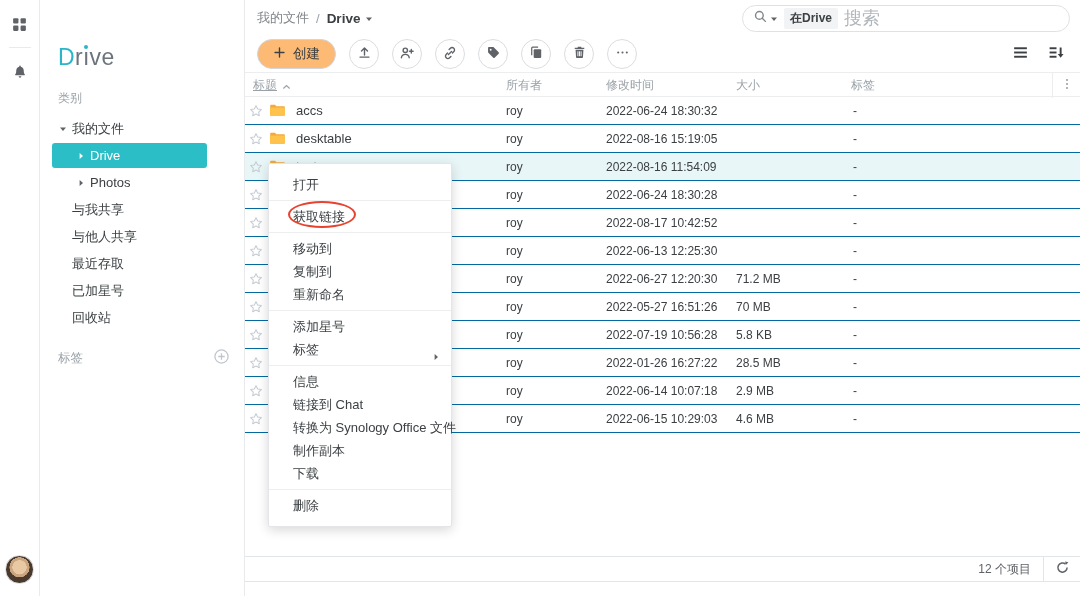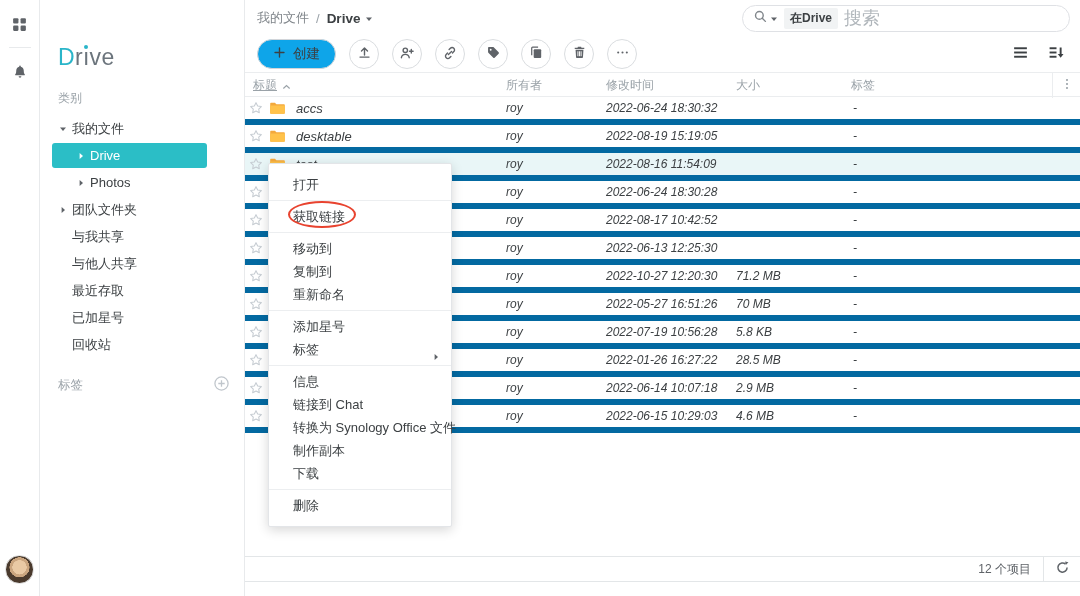--- a/index.html
+++ b/index.html
@@ -42,33 +42,33 @@
   .bc-root { color:#80868b; }
   .bc-sep { color:#9aa2a8; }
   .bc-current { color:#3c4043; font-weight:700; font-size:13.5px; cursor:pointer; display:flex; align-items:center; gap:5px; }
   .search-box { margin-left:auto; width:328px; height:27px; border:1px solid #dfe1e5; border-radius:15px; display:flex; align-items:center; padding:0 12px 0 10px; gap:6px; background:#fff; }
   .search-scope-btn { display:flex; align-items:center; gap:2px; cursor:pointer; }
   .search-chip { background:#f1f3f4; border-radius:2px; padding:2px 6px; font-size:12px; font-weight:700; color:#3c4043; white-space:nowrap; cursor:pointer; }
   .search-input { border:none; outline:none; flex:1; font-size:18px; font-family:inherit; color:#3c4043; background:transparent; min-width:0; }
   .search-input::placeholder { color:#b0b6bb; }
 
   .toolbar { height:36px; flex:0 0 36px; display:flex; align-items:center; gap:13px; padding:0 14px 0 12px; }
-  .create-btn { height:30px; border:1px solid #d2d5d9; border-radius:16px; display:inline-flex; align-items:center; gap:7px; padding:0 15px; font-size:13.5px; color:#3c4043; background:#0ea5e9; cursor:pointer; white-space:nowrap; }
+  .create-btn { height:30px; border:1px solid #d2d5d9; border-radius:16px; display:inline-flex; align-items:center; gap:7px; padding:0 15px; font-size:13.5px; color:#3c4043; background:#fdba74; cursor:pointer; white-space:nowrap; }
   .icon-btn { width:30px; height:30px; flex:0 0 30px; border:1px solid #dadde0; border-radius:50%; display:flex; align-items:center; justify-content:center; background:#fff; cursor:pointer; }
   .view-icons { margin-left:auto; display:flex; align-items:center; gap:16px; }
   .view-btn { width:20px; height:20px; display:flex; align-items:center; justify-content:center; cursor:pointer; }
 
   .grid-cols { display:grid; grid-template-columns:22px 20px 213px 100px 130px 115px minmax(0,1fr) 28px; align-items:center; }
   .thead { height:25px; flex:0 0 25px; border-top:1px solid #ebedef; border-bottom:1px solid #ebedef; font-size:12px; color:#9aa2a8; }
   .th { white-space:nowrap; padding-left:6px; }
   .th-title { grid-column:1 / 4; padding-left:8px; display:flex; align-items:center; gap:5px; cursor:pointer;text-decoration:underline; }
   .th-options { display:flex; justify-content:center; border-left:1px solid #ebedef; height:25px; align-items:center; cursor:pointer; }
 
   .tbody { flex:1; min-height:0; overflow:hidden; }
-  .row { height:28px; border-bottom:6px solid #0369a1; font-size:13px; cursor:pointer;font-style:italic; }
+  .row { height:28px; border-bottom:1px solid #0369a1; font-size:13px; cursor:pointer; }
   .row.highlighted { background:#e9f6f7; }
   .cell { white-space:nowrap; overflow:hidden; }
   .cell.star { display:flex; justify-content:center; }
   .cell.ficon { display:flex; justify-content:center; }
   .cell.fname { padding-left:9px; color:#3c4043; }
   .cell.meta { font-size:12px; color:#3c4043; padding-left:6px; }
   .cell.tags { padding-left:8px; font-size:12px; color:#3c4043; }
 
   .footer { margin:auto 0 14px; height:26px; flex:0 0 26px; border-top:1px solid #e3e6e8; border-bottom:1px solid #e3e6e8; display:flex; align-items:center; justify-content:flex-end; font-size:12px; color:#5f6368; }
   .footer .count { margin-right:12px; }
@@ -130,28 +130,20 @@
         </div>
         <div class="nav-item lvl1">
           <span class="caret">
             <svg width="8" height="8" viewBox="0 0 8 8">
               <path fill="#5f6368" d="M2.6 1v6L6 4z"></path>
             </svg>
           </span>
           <span>Photos</span>
         </div>
         <div class="nav-item">
-          <span class="caret">
-            <svg width="8" height="8" viewBox="0 0 8 8">
-              <path fill="#5f6368" d="M2.6 1v6L6 4z"></path>
-            </svg>
-          </span>
-          <span>团队文件夹</span>
-        </div>
-        <div class="nav-item">
           <span class="caret"></span>
           <span>与我共享</span>
         </div>
         <div class="nav-item">
           <span class="caret"></span>
           <span>与他人共享</span>
         </div>
         <div class="nav-item">
           <span class="caret"></span>
           <span>最近存取</span>
@@ -326,21 +318,21 @@
             </svg>
           </span>
           <span class="cell ficon">
             <svg width="17" height="15" viewBox="0 0 17 14">
               <path fill="#f3a93c" d="M1.2 2.3c0-.6.45-1 1-1h3.4c.3 0 .6.13.8.36l1 1.14h7.4c.55 0 1 .45 1 1v7.4c0 .55-.45 1-1 1H2.2c-.55 0-1-.45-1-1V2.3z"></path>
               <path fill="#ffc24a" d="M1.2 4.1h14.6v7.1c0 .55-.45 1-1 1H2.2c-.55 0-1-.45-1-1V4.1z"></path>
             </svg>
           </span>
           <span class="cell fname">desktable</span>
           <span class="cell meta">roy</span>
-          <span class="cell meta">2022-08-19 15:19:05</span>
+          <span class="cell meta">2022-08-16 15:19:05</span>
           <span class="cell meta"></span>
           <span class="cell tags">-</span>
           <span class="cell"></span>
         </div>
         <div class="row grid-cols highlighted">
           <span class="cell star">
             <svg width="14" height="14" viewBox="0 0 16 16" fill="none" stroke="#c6ccd2" stroke-width="1.2" stroke-linejoin="round">
               <path d="M8 1.9l1.9 3.8 4.2.6-3 3 .7 4.2L8 11.5l-3.8 2 .7-4.2-3-3 4.2-.6z"></path>
             </svg>
           </span>
@@ -422,21 +414,21 @@
           </span>
           <span class="cell ficon">
             <svg width="15" height="15" viewBox="0 0 16 16">
               <rect x="1" y="1" width="14" height="14" rx="3" fill="#7c6ff2"></rect>
               <circle cx="8" cy="8" r="3.5" fill="none" stroke="#fff" stroke-width="1.3"></circle>
               <circle cx="8" cy="8" r="1.3" fill="#fff"></circle>
             </svg>
           </span>
           <span class="cell fname"></span>
           <span class="cell meta">roy</span>
-          <span class="cell meta">2022-10-27 12:20:30</span>
+          <span class="cell meta">2022-06-27 12:20:30</span>
           <span class="cell meta">71.2 MB</span>
           <span class="cell tags">-</span>
           <span class="cell"></span>
         </div>
         <div class="row grid-cols">
           <span class="cell star">
             <svg width="14" height="14" viewBox="0 0 16 16" fill="none" stroke="#c6ccd2" stroke-width="1.2" stroke-linejoin="round">
               <path d="M8 1.9l1.9 3.8 4.2.6-3 3 .7 4.2L8 11.5l-3.8 2 .7-4.2-3-3 4.2-.6z"></path>
             </svg>
           </span>

